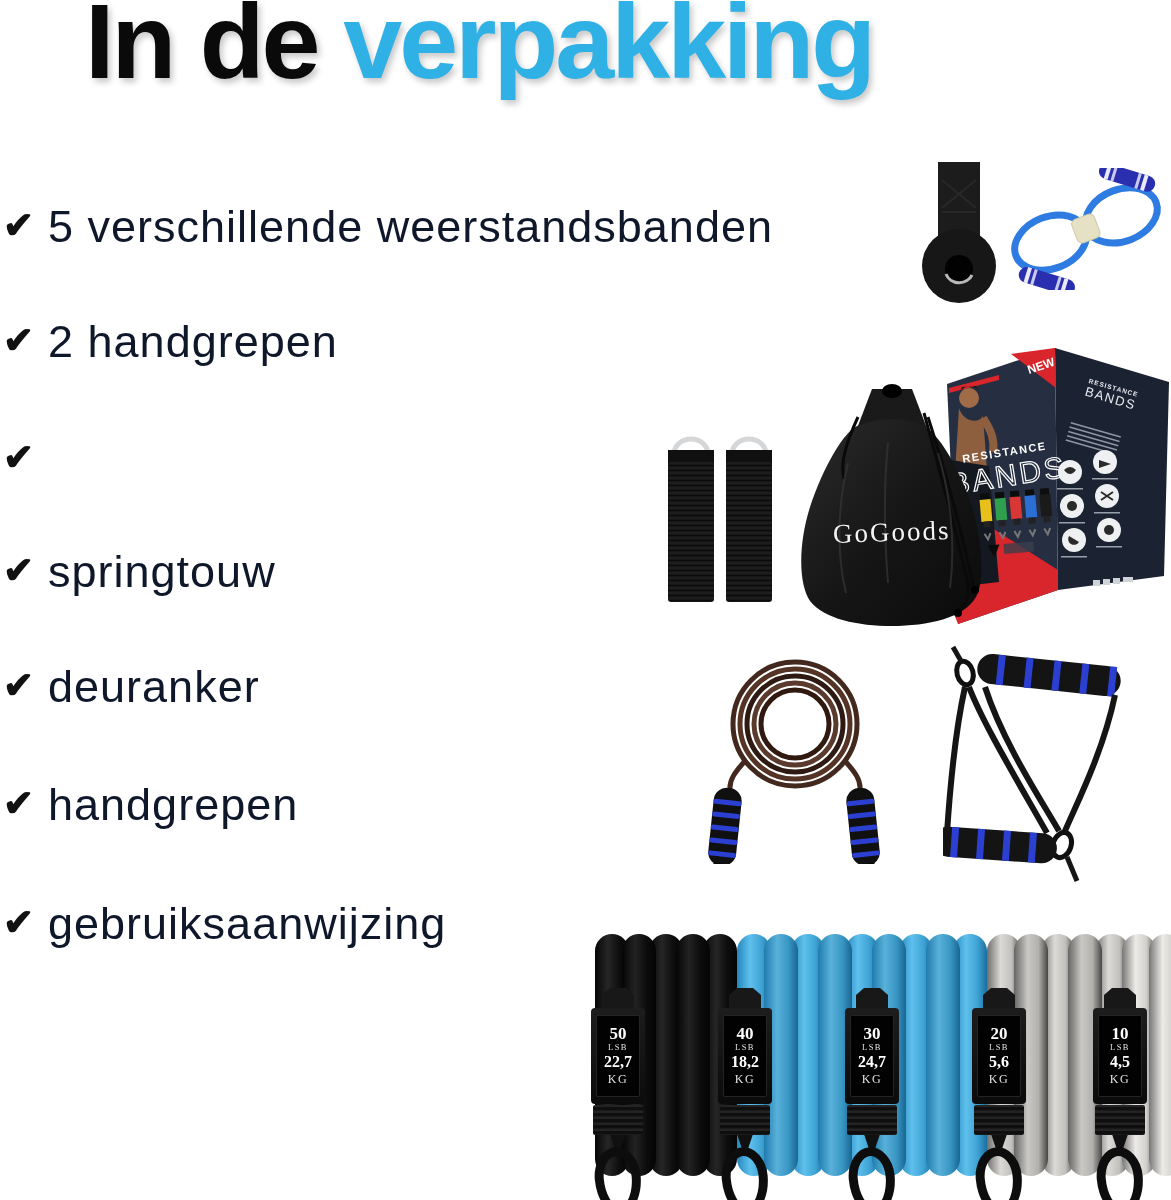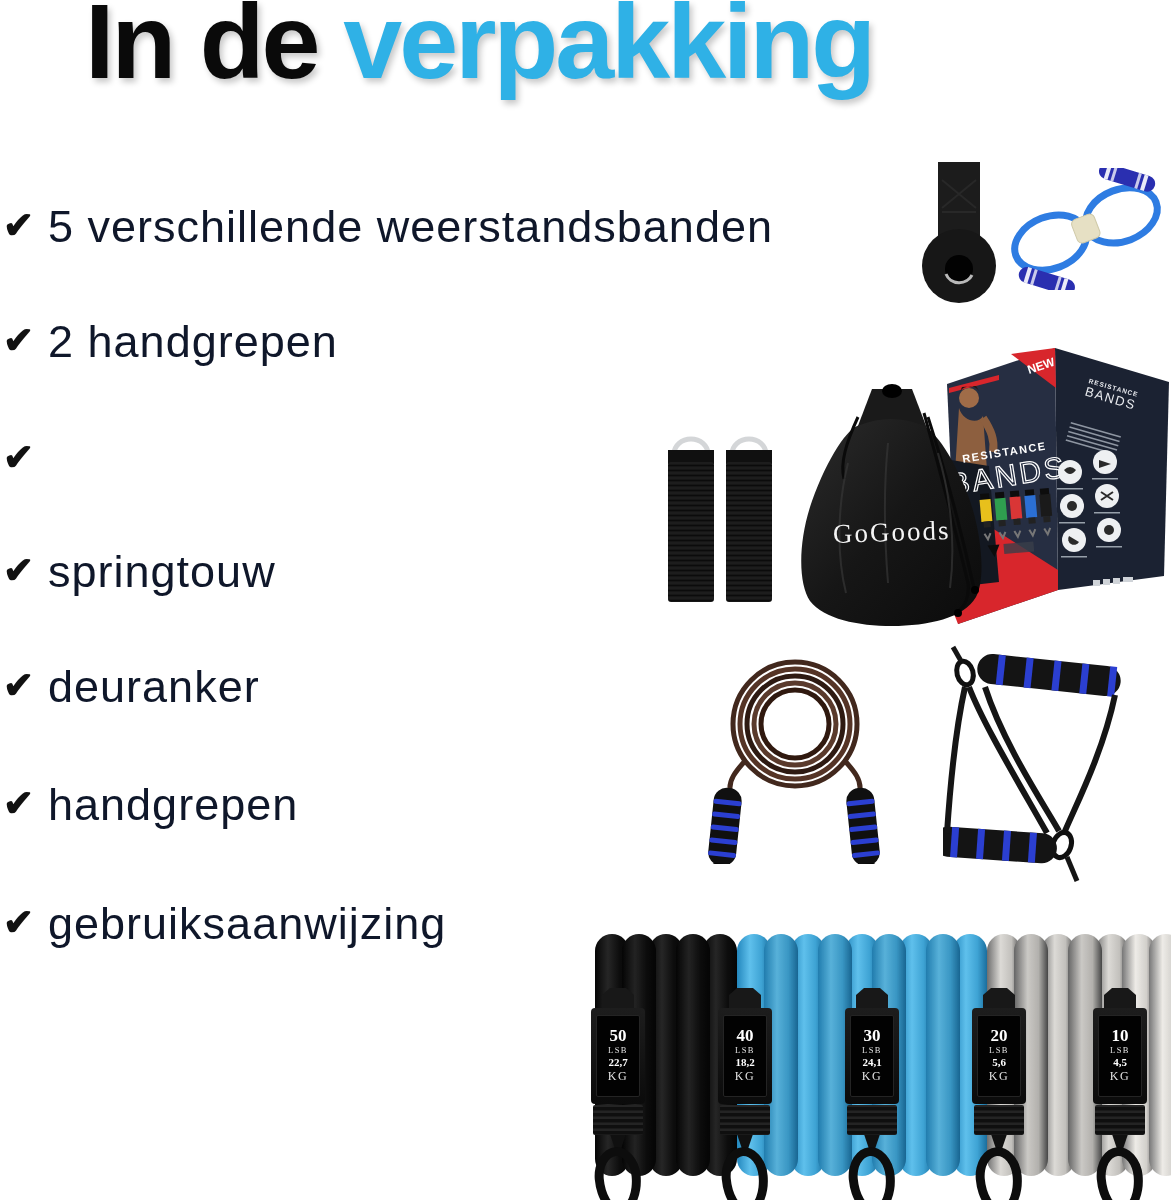--- a/index.html
+++ b/index.html
@@ -46,21 +46,21 @@
 
   .band{position:absolute;top:58px;width:54px;z-index:3;display:flex;flex-direction:column;align-items:center;}
   .band .cap{width:32px;height:20px;background:#181818;
              clip-path:polygon(25% 0,75% 0,100% 35%,100% 100%,0 100%,0 35%);}
   .band .sleeve{width:54px;height:96px;background:linear-gradient(180deg,#1d1d1d,#0b0b0b);
                 border-radius:4px;display:flex;align-items:center;justify-content:center;}
   .band .screen{width:42px;height:80px;background:#020202;border:1px solid #242424;border-radius:2px;
                 display:flex;flex-direction:column;align-items:center;justify-content:center;color:#fff;text-align:center;}
   .band .lbs{font-size:17px;font-weight:700;line-height:1.05;}
   .band .unit{font-size:8.5px;letter-spacing:1.5px;color:#e2e2e2;line-height:1.3;}
-  .band .kg{font-size:11px;font-weight:700;line-height:1.15;}
+  .band .kg{font-size:16px;font-weight:700;line-height:1.15;}
   .band .kgu{font-size:12px;letter-spacing:1.5px;color:#e2e2e2;line-height:1.3;}
   .band .web{width:50px;height:30px;margin-top:1px;border-radius:2px;
              background:repeating-linear-gradient(180deg,#242424 0 2px,#0f0f0f 2px 5px,#1a1a1a 5px 6px);}
   .band .taper{width:22px;height:13px;background:#101010;
                clip-path:polygon(15% 0,85% 0,65% 100%,35% 100%);}
   .band .hook{width:46px;height:68px;border:9px solid #0d0d0d;box-sizing:border-box;
               border-radius:50% 50% 50% 50% / 45% 45% 55% 55%;transform:rotate(-5deg);margin-top:-1px;}
 </style>
 </head>
 <body>
@@ -415,21 +415,21 @@
       <div class="taper"></div>
       <div class="hook"></div>
     </div>
 
     <div class="band" style="left:260px">
       <div class="cap"></div>
       <div class="sleeve">
         <div class="screen">
           <div class="lbs">30</div>
           <div class="unit">LSB</div>
-          <div class="kg">24,1</div>
+          <div class="kg">24,7</div>
           <div class="kgu">KG</div>
         </div>
       </div>
       <div class="web"></div>
       <div class="taper"></div>
       <div class="hook"></div>
     </div>
 
     <div class="band" style="left:387px">
       <div class="cap"></div>

